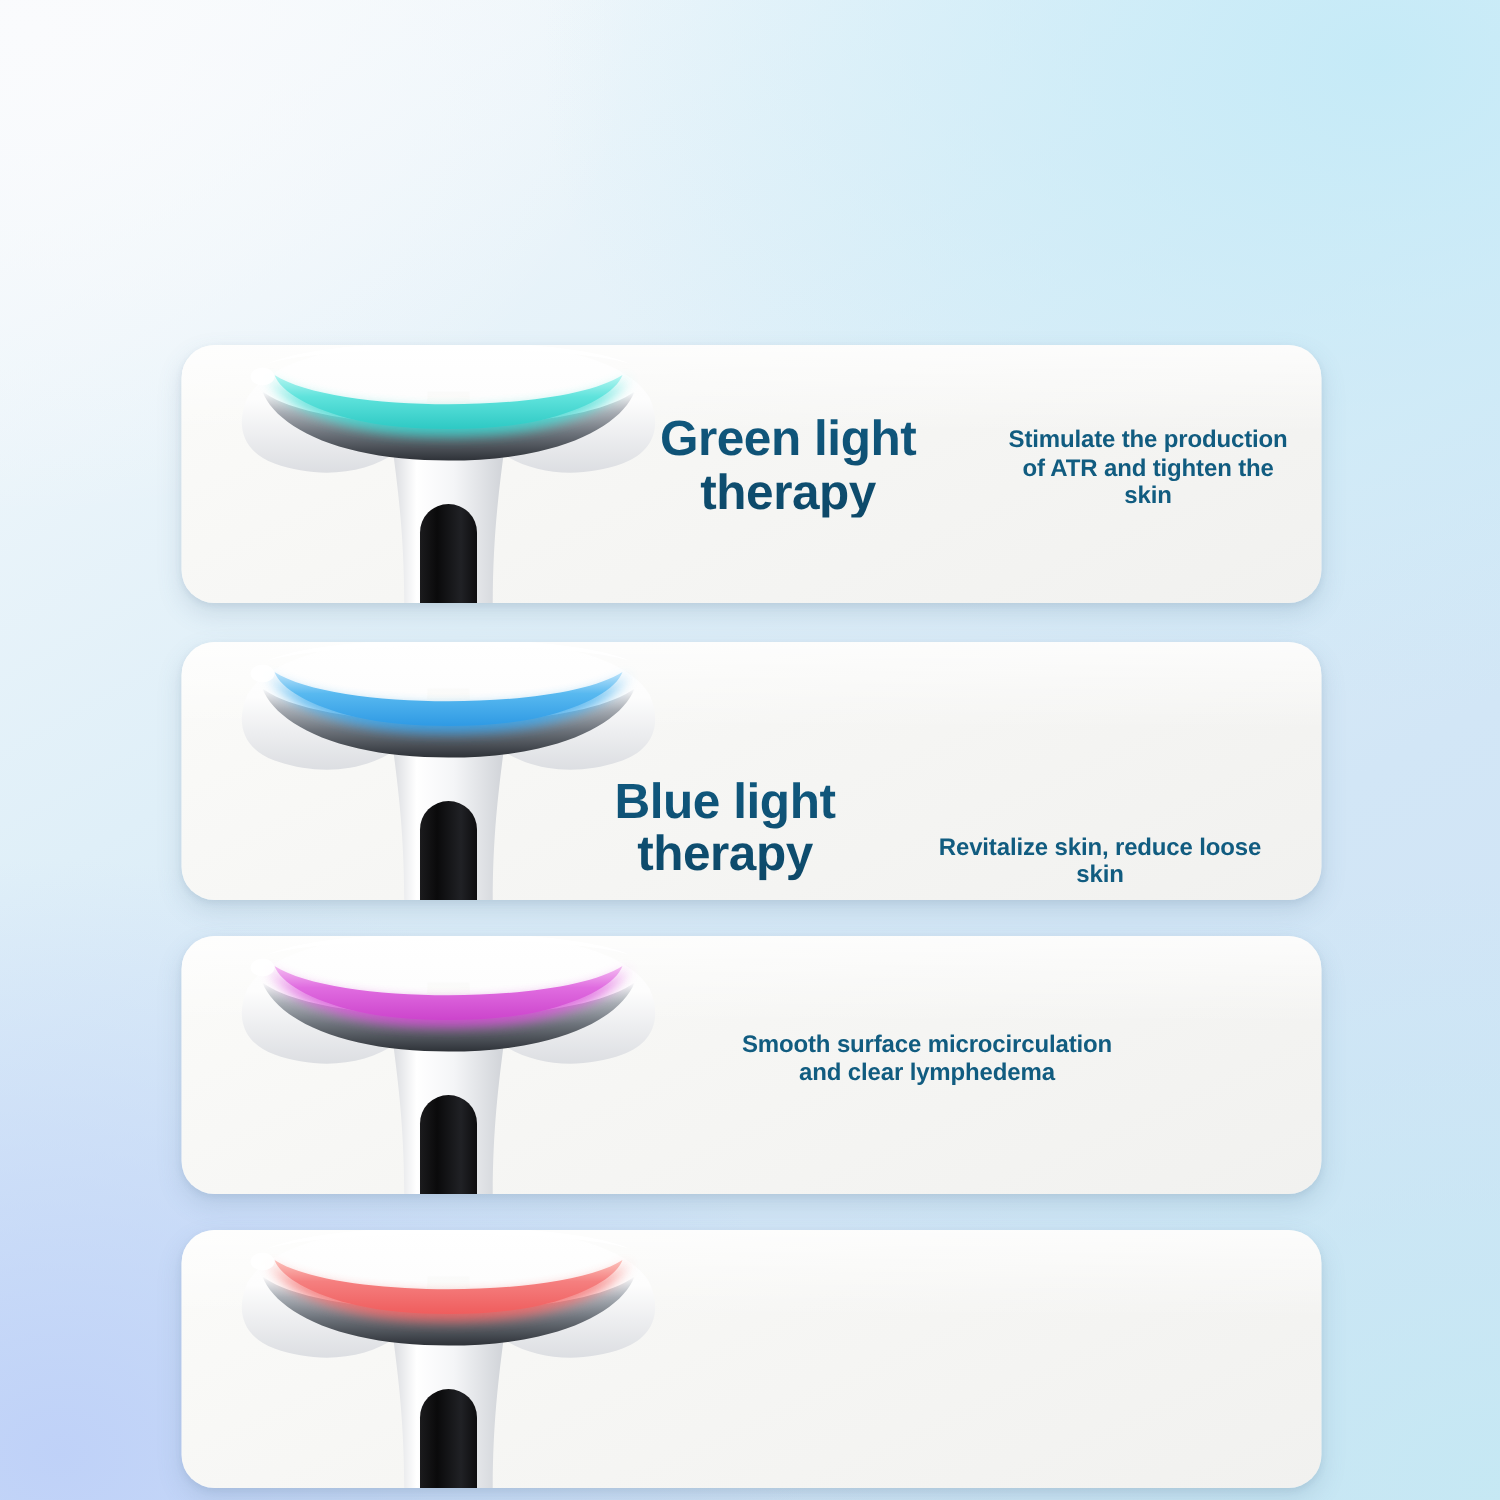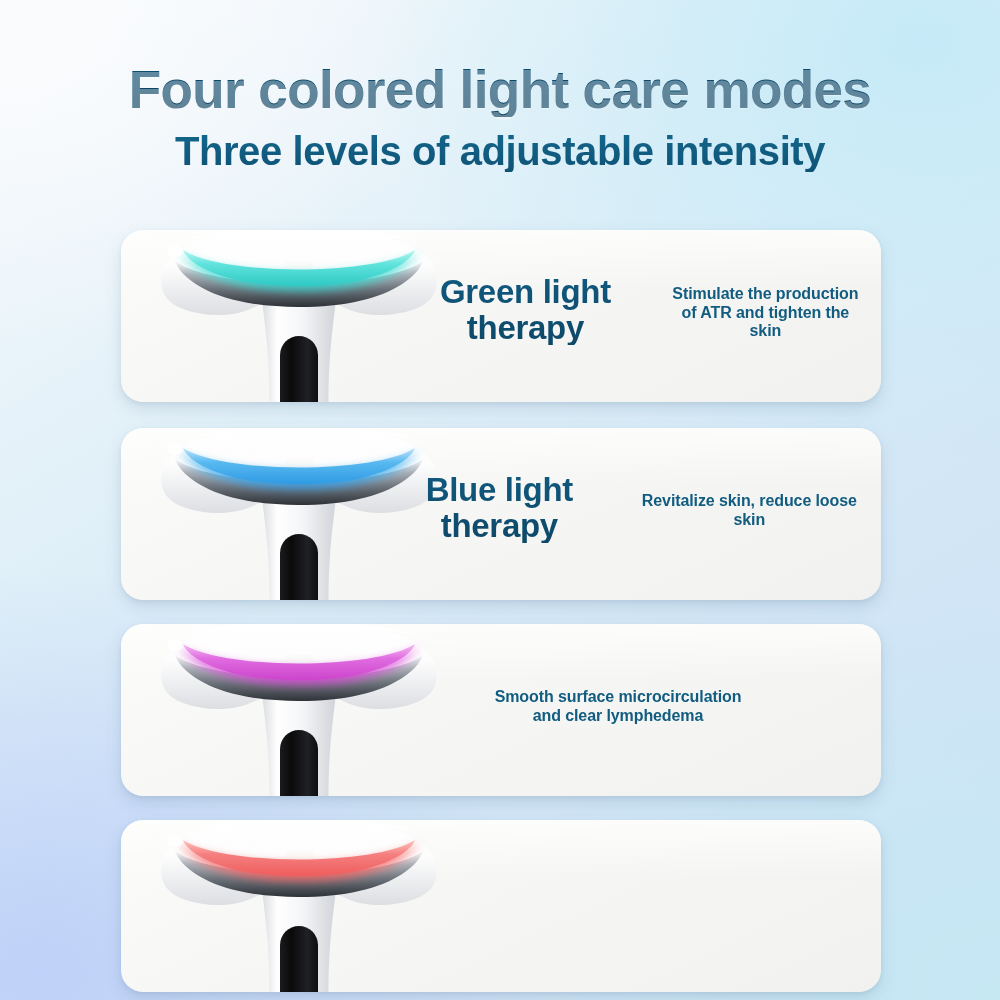--- a/index.html
+++ b/index.html
@@ -88,42 +88,38 @@
     margin-bottom:7px;
   }
   .c-desc {
     font-size:16px; font-weight:bold; line-height:1.16;
     letter-spacing:-.1px;
     color:#115c80;
     white-space:pre-line;
   }
   
   #card-green  .txt { width:480px; right:18px; }
-  #card-blue   .txt { width:500px; right:12px; }
+  #card-blue   .txt { width:500px; right:28px;align-items:flex-end; }
   #card-purple .txt { width:510px; right:8px;  }
   #card-red    .txt { width:450px; right:36px; }
 
   
   .device {
     position:absolute;
     left:28px; bottom:-34px;
     width:300px; height:205px;
     pointer-events:none;
   }
   .device svg { display:block; width:300px; height:205px; overflow:visible; }
 </style>
 </head>
 <body>
 
 <div id="page">
 
-  <div class="head-wrap">
-    <div id="title">Four colored light care modes</div>
-    <div id="subtitle">Three levels of adjustable intensity</div>
-  </div>
 
   <div class="card" id="card-green">
     <div class="gloss"></div>
     <div class="device">
 <svg viewBox="0 0 300 205" xmlns="http://www.w3.org/2000/svg">
   <defs>
     <linearGradient id="body0" x1="0" y1="0" x2="0" y2="1">
       <stop offset="0" stop-color="#ffffff"></stop>
       <stop offset=".45" stop-color="#fdfdfd"></stop>
       <stop offset="1" stop-color="#dcdee2"></stop>

